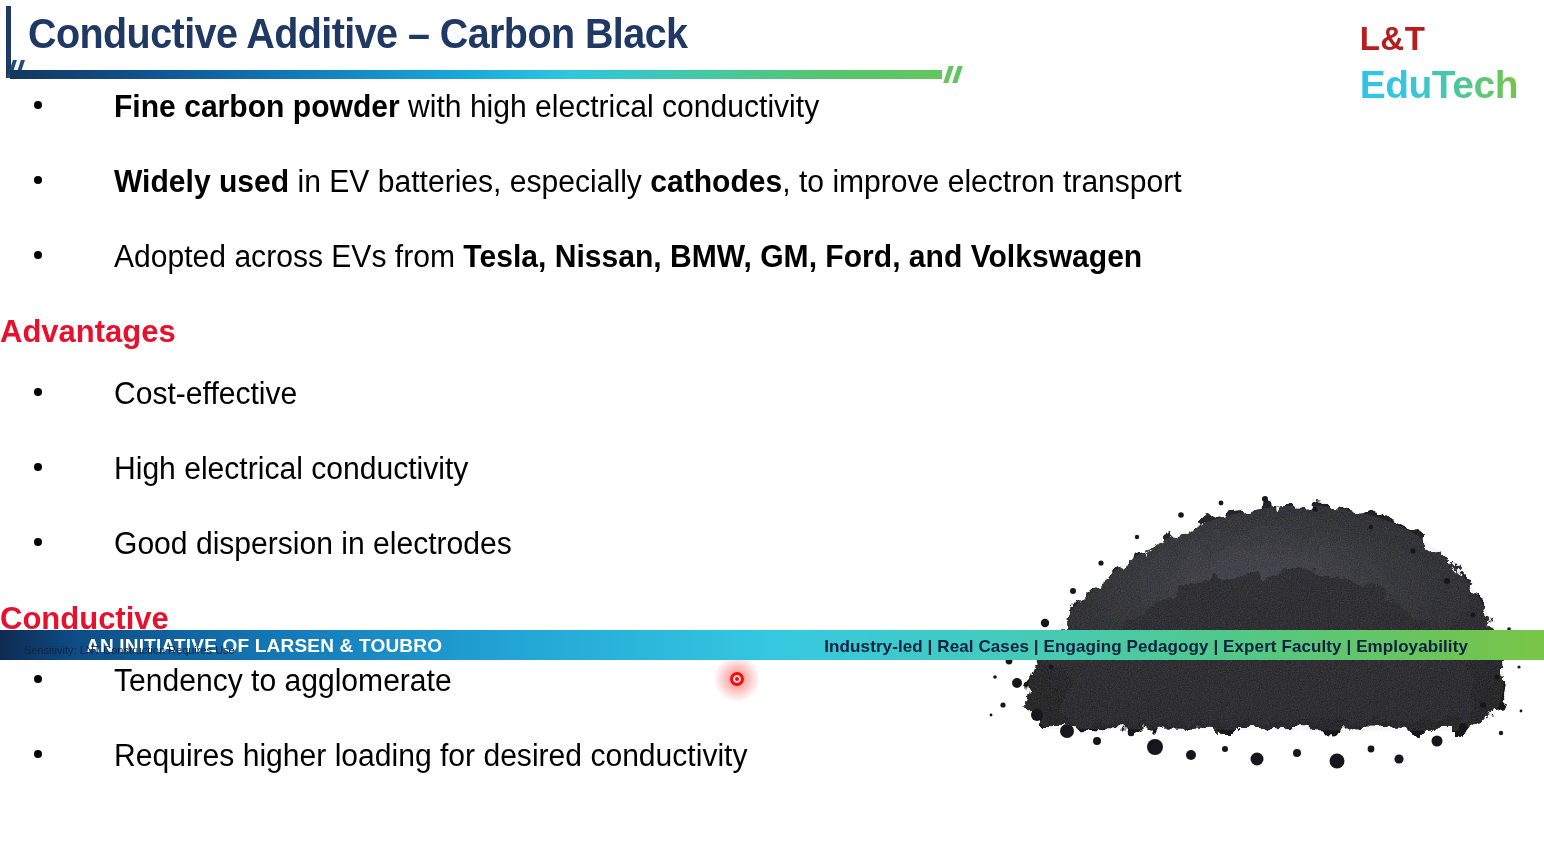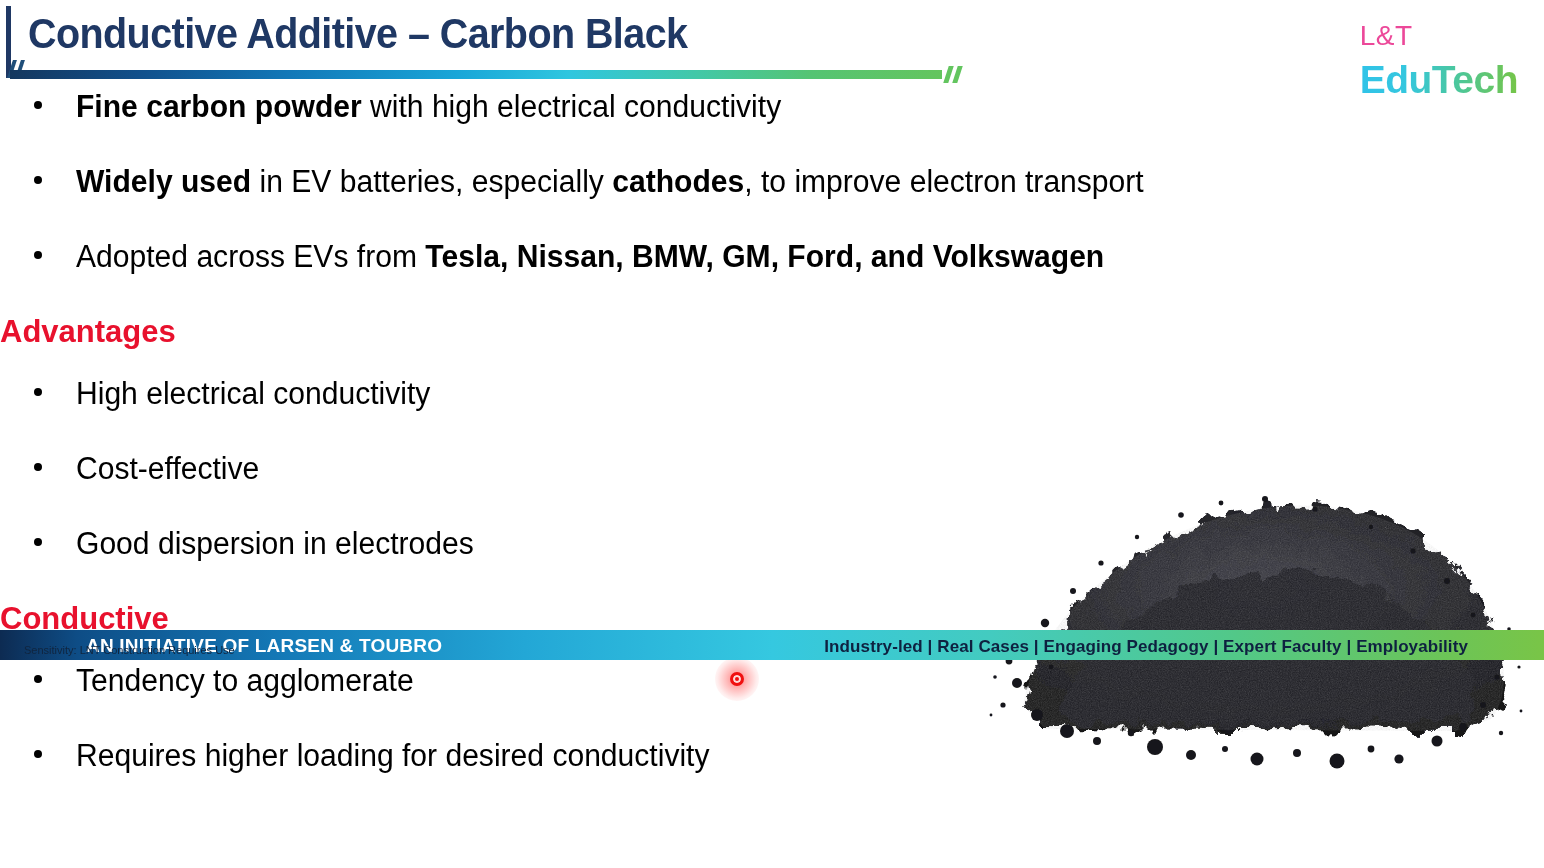--- a/index.html
+++ b/index.html
@@ -65,22 +65,22 @@
   #title-gradient-bar-endcap span.s1 { left:2px; }
   #title-gradient-bar-endcap span.s2 { left:11px; }
 
   
   #logo {
     position:absolute; right:26px; top:22px;
     text-align:left;
     line-height:1;
   }
   #logo .logo-lt {
-    font-size:28px; font-weight:normal;
-    color:#ec4899;
+    font-size:33px; font-weight:bold;
+    color:#b91c1c;
     letter-spacing:0.5px;
     display:block;
   }
   #logo .logo-edutech {
     font-size:39px; font-weight:bold;
     display:block;
     margin-top:10px;
     letter-spacing:-0.5px;
     background:linear-gradient(90deg,#30C3E8 0%, #35C7DE 30%, #4CC79B 62%, #76C547 100%);
     -webkit-background-clip:text;
@@ -88,21 +88,21 @@
     color:transparent;
   }
 
   
   #body-content {
     position:absolute; left:0; top:88px;
     width:1470px;
   }
   .bullet-row {
     position:relative;
-    padding-left:76px;
+    padding-left:114px;
     min-height:50px;
     margin-bottom:25px;
   }
   .bullet-row .bullet-dot {
     position:absolute; left:34px; top:13px;
     width:8px; height:8px;
     border-radius:50%;
     background:#000000;
   }
   .bullet-text {
@@ -224,25 +224,25 @@
 
     <div class="bullet-row">
       <span class="bullet-dot"></span>
       <div class="bullet-text"><span>Adopted across EVs from </span><b>Tesla, Nissan, BMW, GM, Ford, and Volkswagen</b></div>
     </div>
 
     <div class="section-heading">Advantages</div>
 
     <div class="bullet-row">
       <span class="bullet-dot"></span>
+      <div class="bullet-text">Cost-effective</div>
+    </div>
+    <div class="bullet-row">
+      <span class="bullet-dot"></span>
       <div class="bullet-text">High electrical conductivity</div>
-    </div>
-    <div class="bullet-row">
-      <span class="bullet-dot"></span>
-      <div class="bullet-text">Cost-effective</div>
     </div>
     <div class="bullet-row">
       <span class="bullet-dot"></span>
       <div class="bullet-text">Good dispersion in electrodes</div>
     </div>
 
     <div class="section-heading">Conductive</div>
 
     <div class="bullet-row">
       <span class="bullet-dot"></span>

